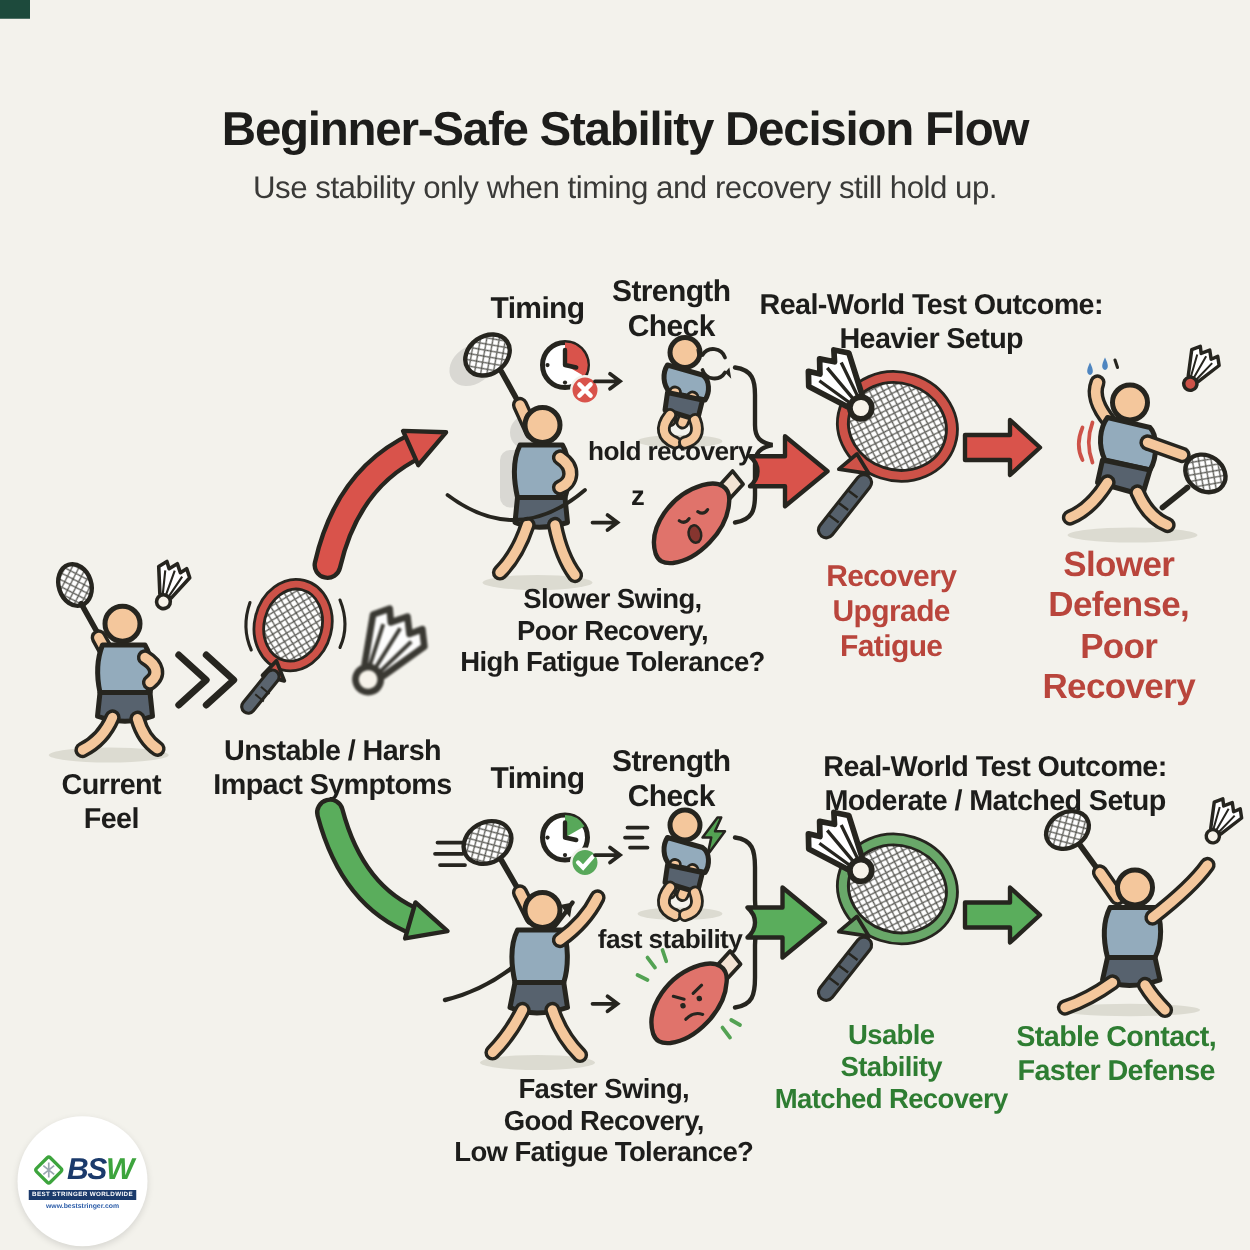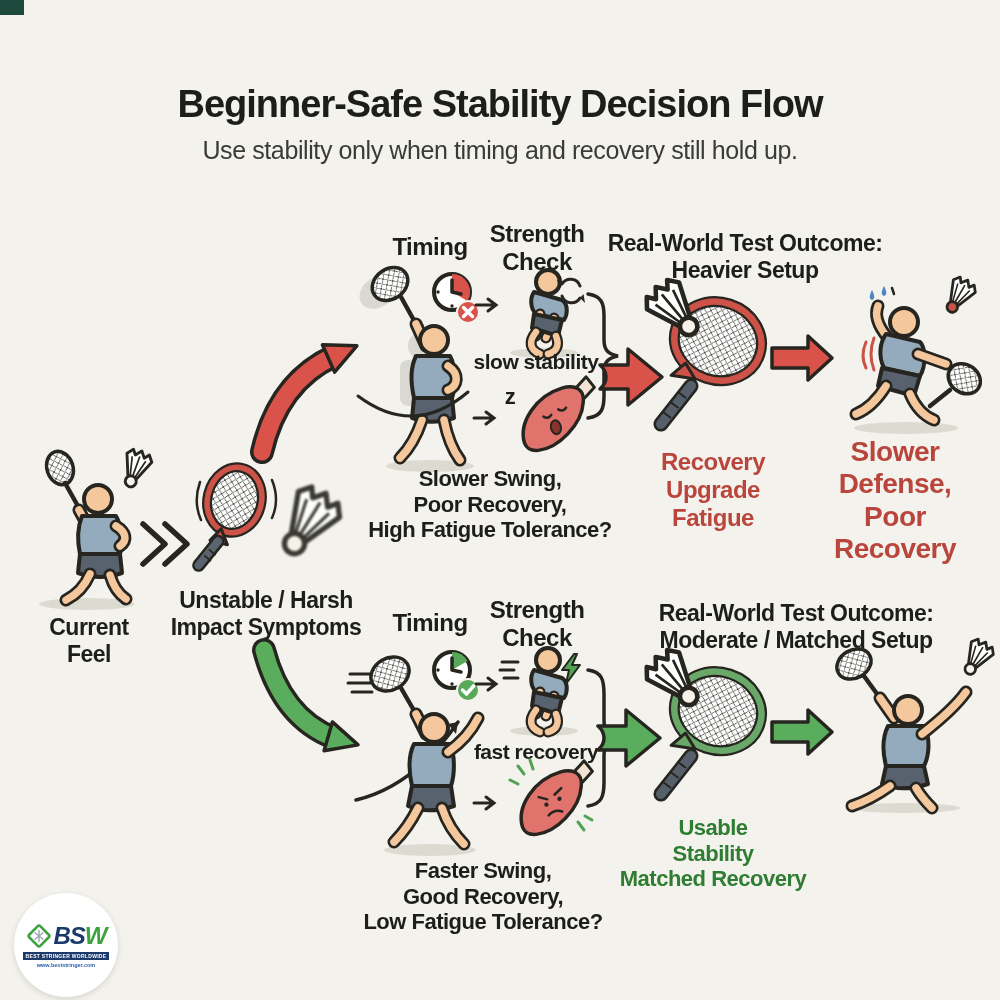--- a/index.html
+++ b/index.html
@@ -190,21 +190,21 @@
       <path class="li2" d="M58 70 C62 80 58 86 50 88"></path>
   </svg>
 
   <svg class="abs" style="left:556px;top:276px;" width="30" height="30" viewBox="0 0 30 30">
     <path class="ink" stroke-width="3" d="M24 10 A10 10 0 0 0 6 8"></path>
     <path d="M6 8 L1 3 L2.5 12 Z" fill="#26251f"></path>
     <path class="ink" stroke-width="3" d="M6 20 A10 10 0 0 0 24 22"></path>
     <path d="M24 22 L29 27 L27.5 18 Z" fill="#26251f"></path>
   </svg>
 
-  <div class="t" style="left:458px;top:350px;width:156px;font-size:21px;">slow stability</div>
+  <div class="t" style="left:458px;top:350px;width:156px;font-size:21px;">hold recovery</div>
   <div class="t" style="left:498px;top:384px;width:24px;font-size:22px;">z</div>
 
   <svg class="abs" style="left:472px;top:410px;" width="26" height="16" viewBox="0 0 26 16">
     <path class="ink" stroke-width="3" d="M2 8 H20 M14 2 L22 8 L14 14"></path>
   </svg>
 
   <svg class="abs" style="left:512px;top:374px;" width="88" height="88" viewBox="0 0 88 88">
     <g transform="rotate(-12 44 44)">
       <path d="M68 20 L82 10 L88 22 L74 32 Z" fill="#f3e3d3" stroke="#26251f" stroke-width="3" stroke-linejoin="round"></path>
       <path d="M8 62 C6 40 30 18 56 16 C70 15 78 22 74 34 C68 56 40 74 20 72 C12 71 9 68 8 62 Z" fill="#e0736b" stroke="#26251f" stroke-width="3.5" stroke-linejoin="round"></path>
@@ -327,21 +327,21 @@
     <path class="lo2" d="M38 66 C30 76 32 84 42 88"></path>
       <path class="li2" d="M38 66 C30 76 32 84 42 88"></path>
     <path class="lo2" d="M58 70 C62 80 58 86 50 88"></path>
       <path class="li2" d="M58 70 C62 80 58 86 50 88"></path>
   </svg>
 
   <svg class="abs" style="left:560px;top:652px;" width="24" height="34" viewBox="0 0 24 34">
     <path d="M14 2 L2 18 H9 L6 32 L20 13 H12 L17 2 Z" fill="#53a253" stroke="#26251f" stroke-width="2" stroke-linejoin="round"></path>
   </svg>
 
-  <div class="t" style="left:458px;top:740px;width:156px;font-size:21px;">fast recovery</div>
+  <div class="t" style="left:458px;top:740px;width:156px;font-size:21px;">fast stability</div>
 
   <svg class="abs" style="left:472px;top:795px;" width="26" height="16" viewBox="0 0 26 16">
     <path class="ink" stroke-width="3" d="M2 8 H20 M14 2 L22 8 L14 14"></path>
   </svg>
 
   <svg class="abs" style="left:508px;top:756px;" width="92" height="90" viewBox="0 0 92 90">
     <path stroke="#53a253" stroke-width="3" fill="none" stroke-linecap="round" d="M10 10 L16 18 M22 4 L25 13 M2 24 L10 28"></path>
     <path stroke="#53a253" stroke-width="3" fill="none" stroke-linecap="round" d="M76 74 L70 66 M84 64 L77 60"></path>
     <g transform="rotate(-12 46 46)">
       <path d="M70 22 L84 12 L90 24 L76 34 Z" fill="#f3e3d3" stroke="#26251f" stroke-width="3" stroke-linejoin="round"></path>
@@ -400,20 +400,22 @@
     <path class="lo" d="M98 86 C116 72 132 58 142 44"></path>
       <path class="li" d="M98 86 C116 72 132 58 142 44"></path>
     <path class="shorts" d="M62 118 L100 118 L104 136 C86 142 72 142 58 136 Z"></path>
     <path class="lo" d="M66 138 C52 148 40 154 28 158"></path>
       <path class="li" d="M66 138 C52 148 40 154 28 158"></path>
     <path class="lo" d="M92 140 C98 150 104 156 108 160"></path>
       <path class="li" d="M92 140 C98 150 104 156 108 160"></path>
     <use href="#shu-w" transform="translate(148 18) rotate(30) scale(1.15)"></use>
   </svg>
 
+  <div class="t pos" style="left:798px;top:816px;width:190px;font-size:23px;">Stable Contact,
+Faster Defense</div>
 
   <div class="logo">
     <div class="logo-row">
       <svg width="26" height="26" viewBox="0 0 30 30">
         <g transform="rotate(45 15 15)">
             <rect x="6" y="6" width="18" height="18" fill="#ffffff" stroke="#3da43d" stroke-width="3" rx="2"></rect>
           </g>
         <path d="M10 11 L20 19 M20 11 L10 19 M15 8 L15 22" stroke="#9aa7b0" stroke-width="1.6" fill="none"></path>
       </svg>
       <span class="bsw"><span class="bsw-main">BS</span><span class="bsw-accent">W</span></span>

